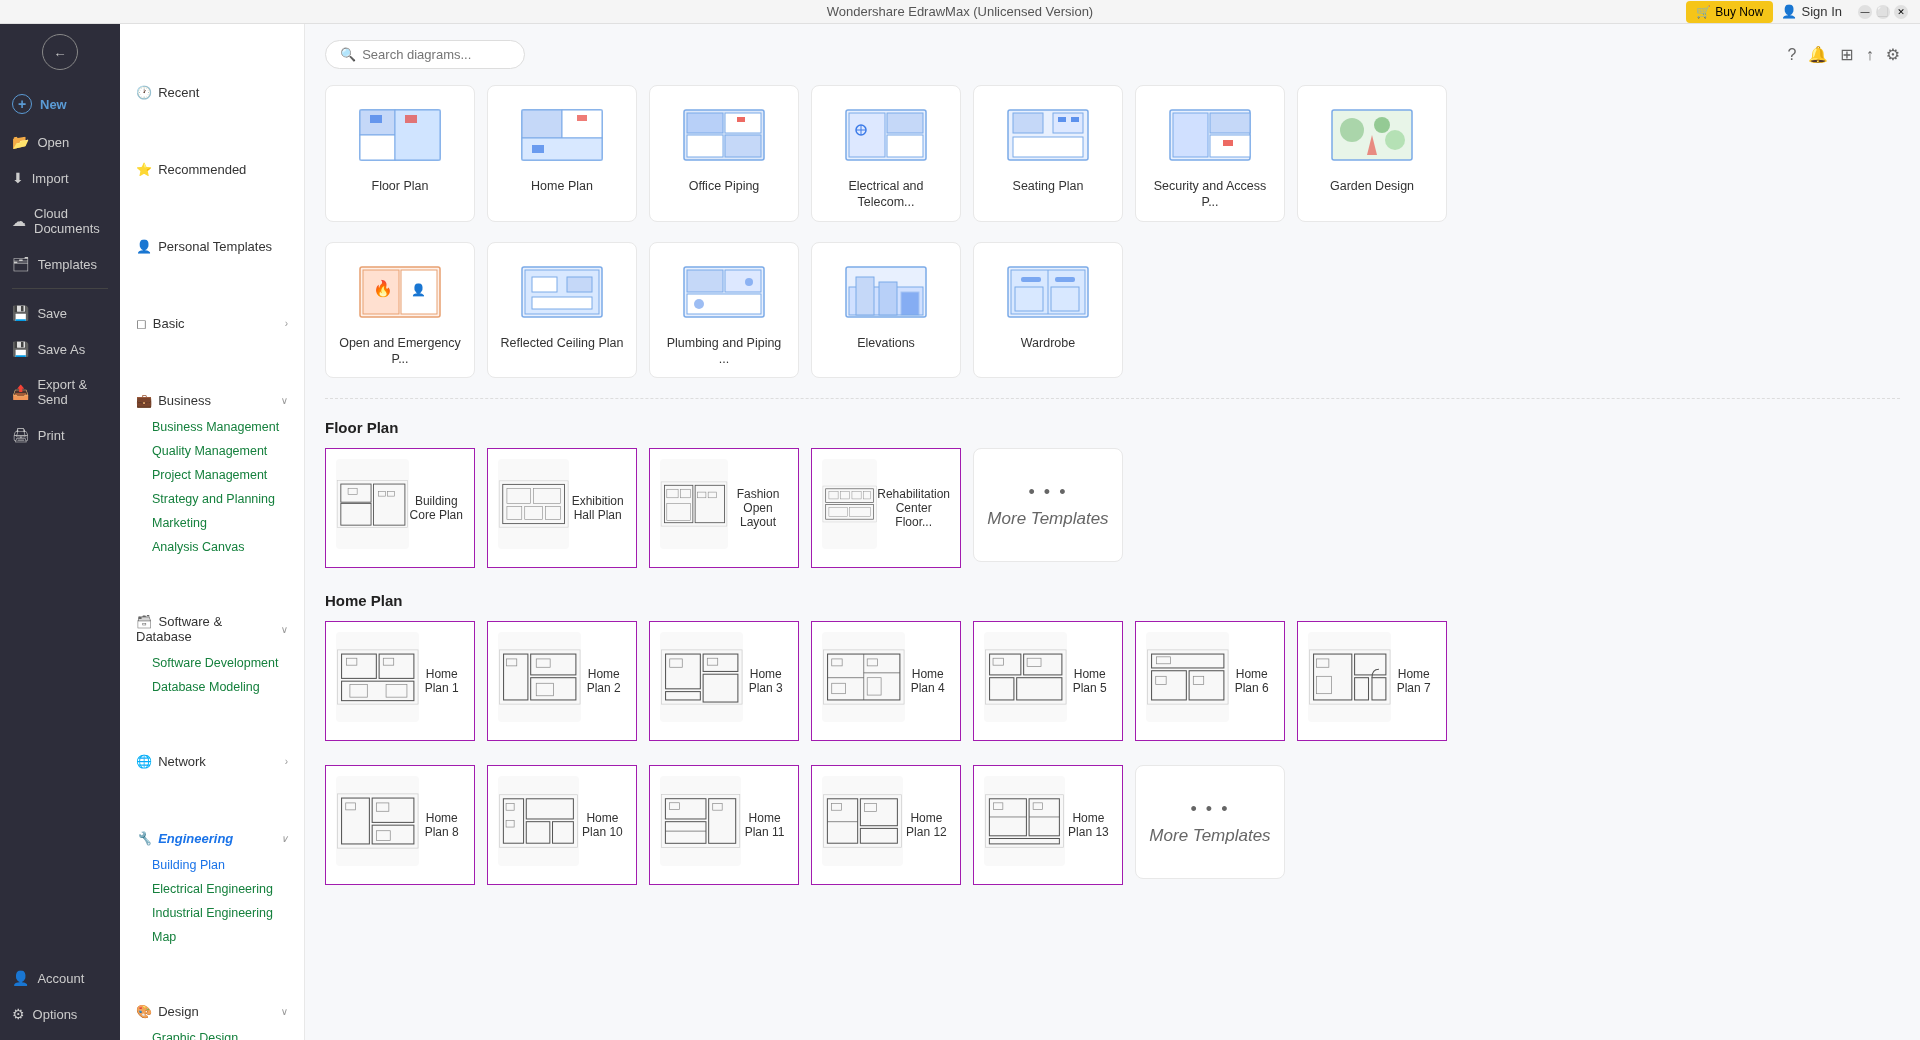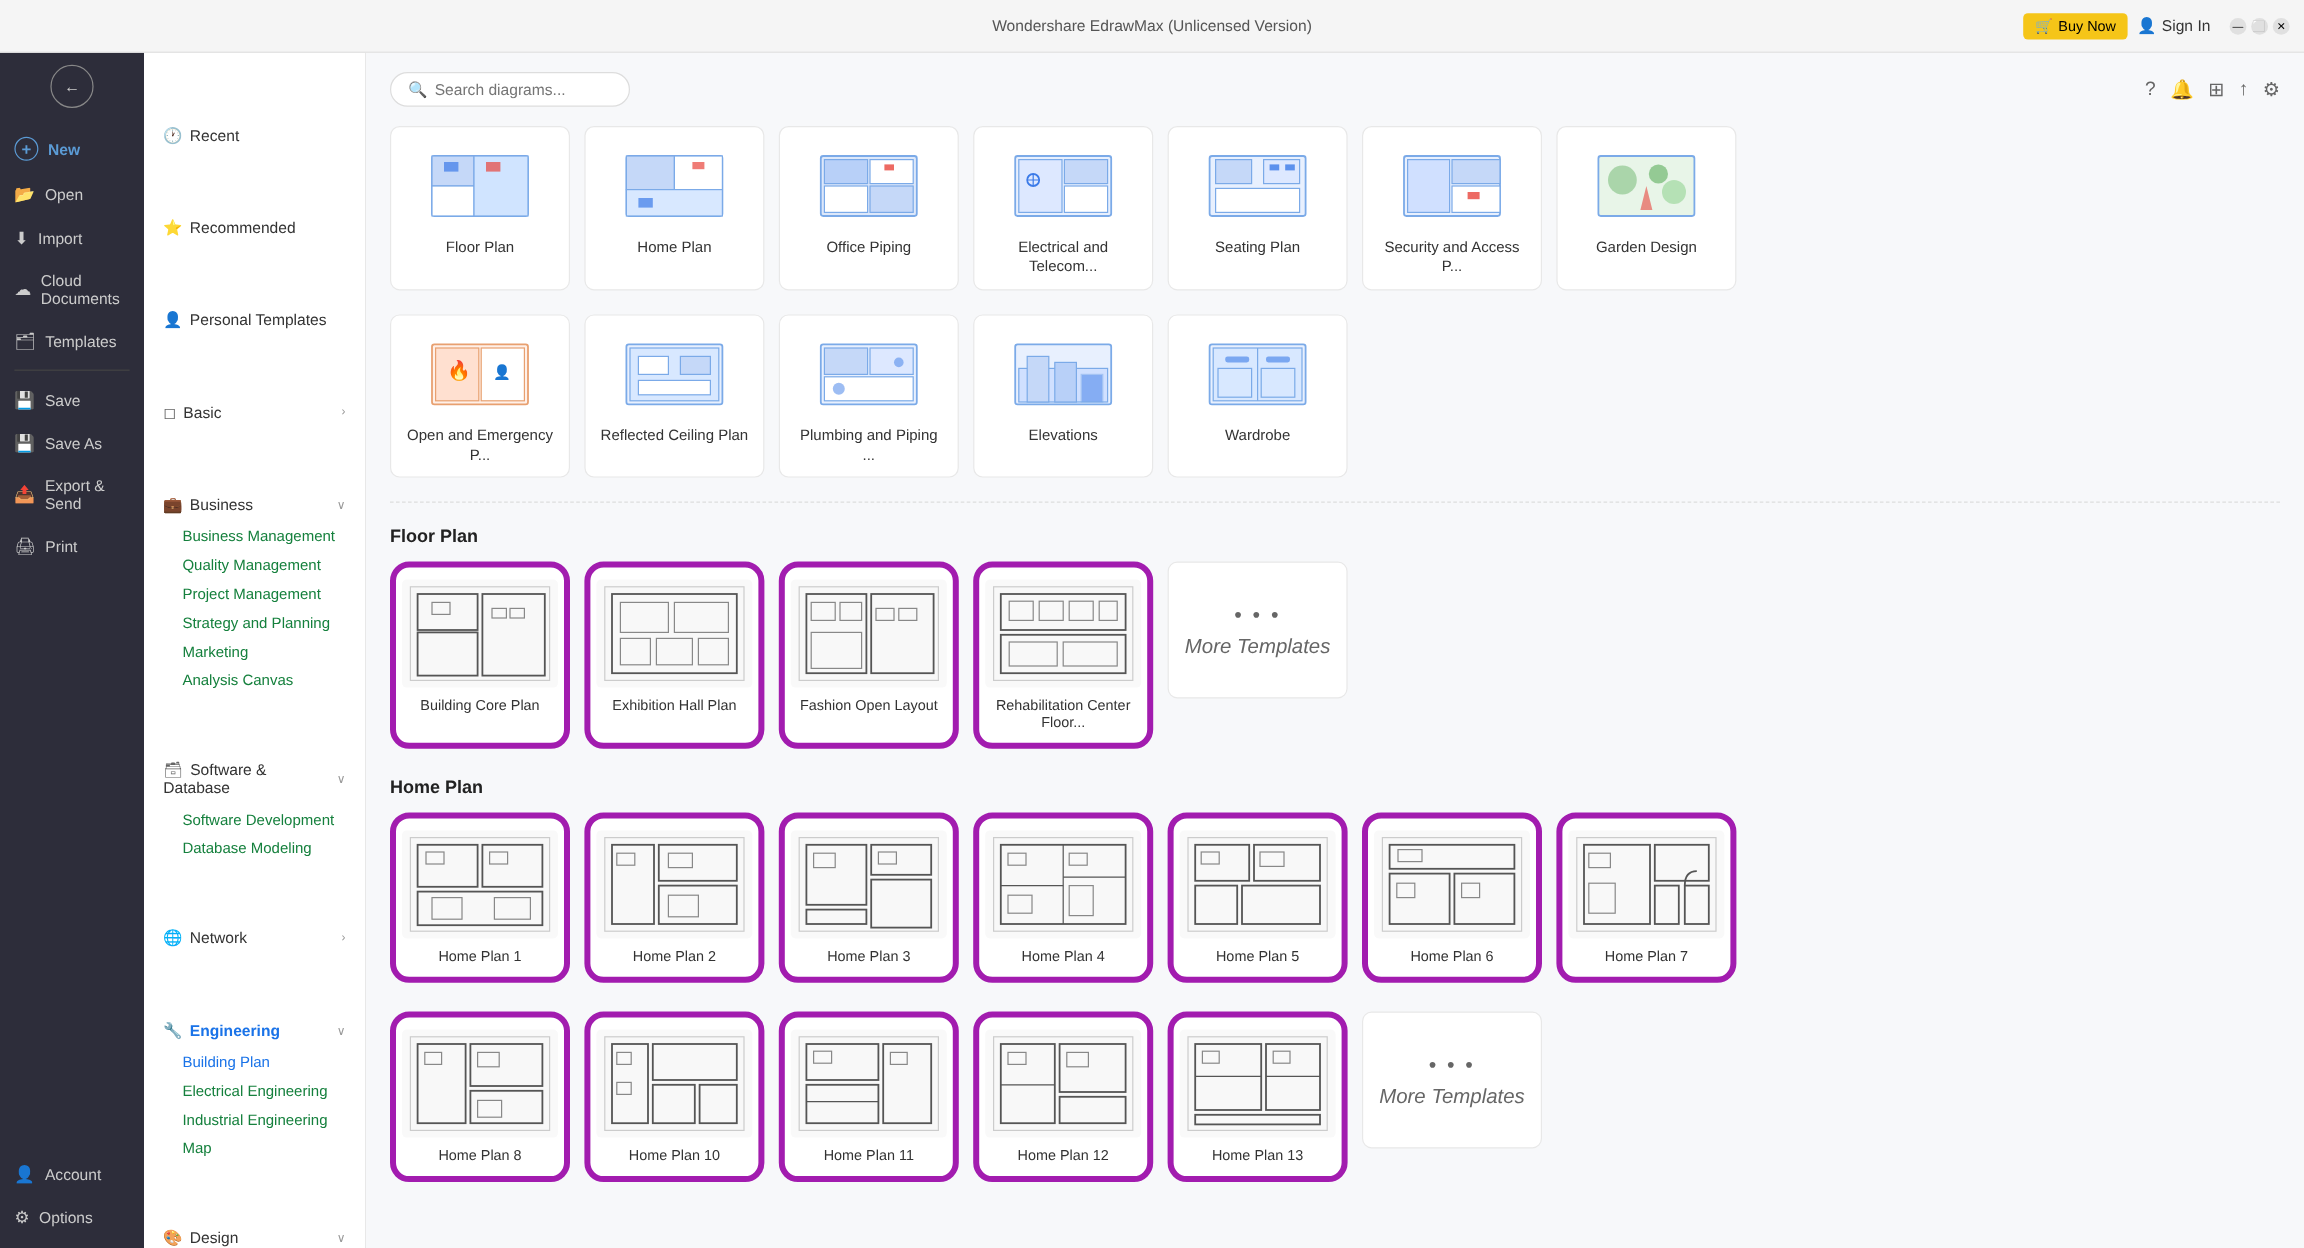--- a/index.html
+++ b/index.html
@@ -1,20 +1,20 @@
 <!DOCTYPE html>
 <html><head>
   <meta charset="utf-8">
   <style>
     * { box-sizing: border-box; margin: 0; padding: 0; }
     body { font-family: -apple-system, BlinkMacSystemFont, 'Segoe UI', sans-serif; background: #f0f2f5; display: flex; flex-direction: column; height: 100vh; overflow: hidden; }
 
     
     .titlebar {
-      height: 44px;
+      height: 24px;
       background: #f5f5f5;
       display: flex;
       align-items: center;
       justify-content: space-between;
       padding: 0 12px;
       border-bottom: 1px solid #e0e0e0;
       flex-shrink: 0;
     }
     .titlebar-center {
       position: absolute;
@@ -256,26 +256,26 @@
       margin-bottom: 12px;
     }
     .templates-grid {
       display: flex;
       flex-wrap: wrap;
       gap: 12px;
       margin-bottom: 24px;
     }
     .template-card {
       background: #fff;
-      border-radius: 16px;
-      border: 5px solid #a21caf;
+      border-radius: 0;
+      border: 1px solid #a21caf;
       width: 150px;
       padding: 10px;
       display: flex;
-      flex-direction: column;
+      flex-direction: row;
       align-items: center;
       cursor: pointer;
       transition: box-shadow 0.15s;
     }
     .template-card-img {
       width: 130px;
       height: 90px;
       display: flex;
       align-items: center;
       justify-content: center;
@@ -425,21 +425,21 @@
       <div class="sidebar-sub-item">Software Development</div>
       <div class="sidebar-sub-item">Database Modeling</div>
     </div>
     <div class="sidebar-section">
       <div class="sidebar-section-header">
         <span><span class="icon">🌐</span><span>Network</span></span>
         <span class="chevron">›</span>
       </div>
     </div>
     <div class="sidebar-section">
-      <div class="sidebar-section-header" style="color:#1a73e8;">
+      <div class="sidebar-section-header" style="color:#1a73e8;font-style:italic;">
         <span><span class="icon">🔧</span><span style="color:#1a73e8;font-weight:600;">Engineering</span></span>
         <span class="chevron">∨</span>
       </div>
       <div class="sidebar-sub-item active">Building Plan</div>
       <div class="sidebar-sub-item">Electrical Engineering</div>
       <div class="sidebar-sub-item">Industrial Engineering</div>
       <div class="sidebar-sub-item">Map</div>
     </div>
     <div class="sidebar-section">
       <div class="sidebar-section-header">

